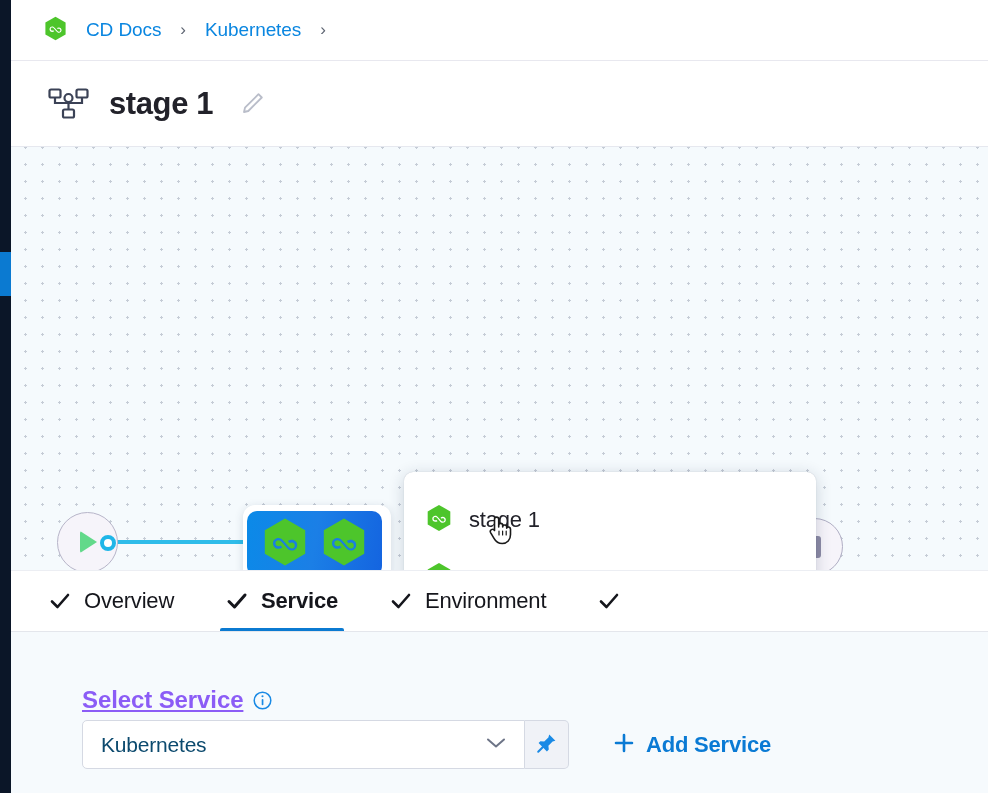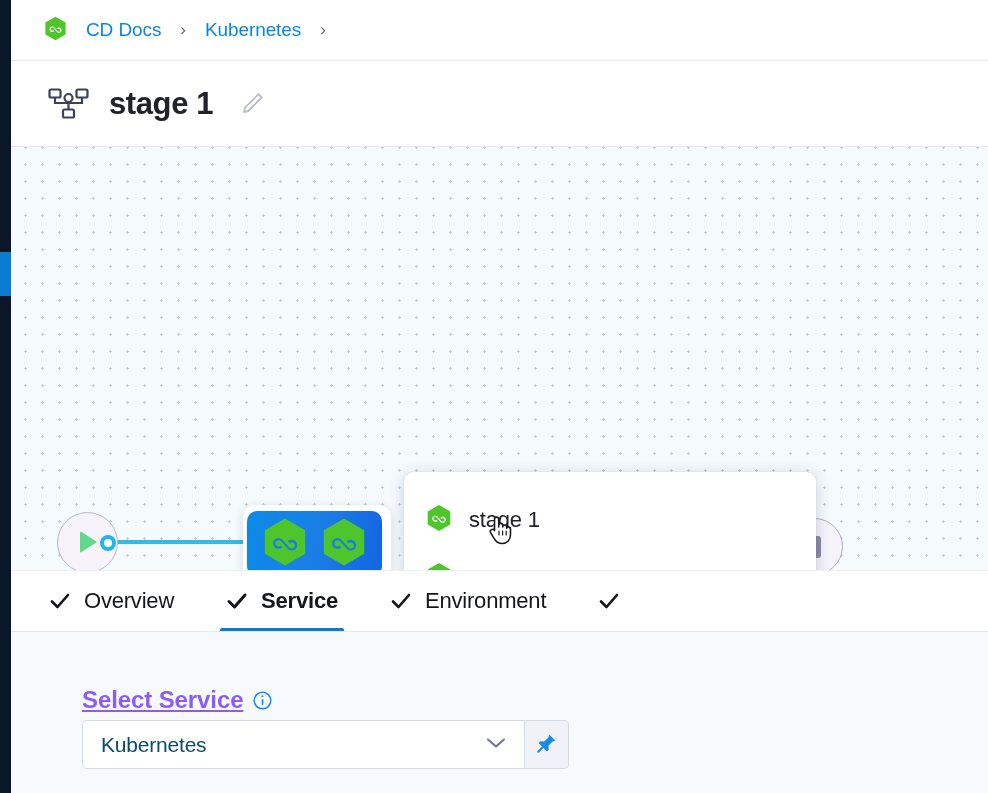--- a/index.html
+++ b/index.html
@@ -515,16 +515,24 @@
         </span>
       </div>
       <div class="pin-btn">
         <span>
           <svg width="22" height="22" viewBox="0 0 22 22">
             <path d="M13.2 2.6 L19.4 8.8 L16.6 9.6 L12.4 13.8 L12.8 17.6 L10.9 19.4 L2.6 11.1 L4.4 9.2 L8.2 9.6 L12.4 5.4 Z" fill="#1a8ae5"></path>
             <path d="M7.2 14.8 L2.2 19.8" stroke="#1a8ae5" stroke-width="2" stroke-linecap="round"></path>
           </svg>
         </span>
       </div>
+      <div class="add-service">
+        <span>
+          <svg width="22" height="22" viewBox="0 0 22 22">
+              <path d="M11 3 V19 M3 11 H19" stroke="#0a7ad4" stroke-width="2.6" stroke-linecap="round"></path>
+            </svg>
+        </span>
+        <span class="add-service-label">Add Service</span>
+      </div>
     </div>
   </div>
 
 </div>
 
 </body></html>

